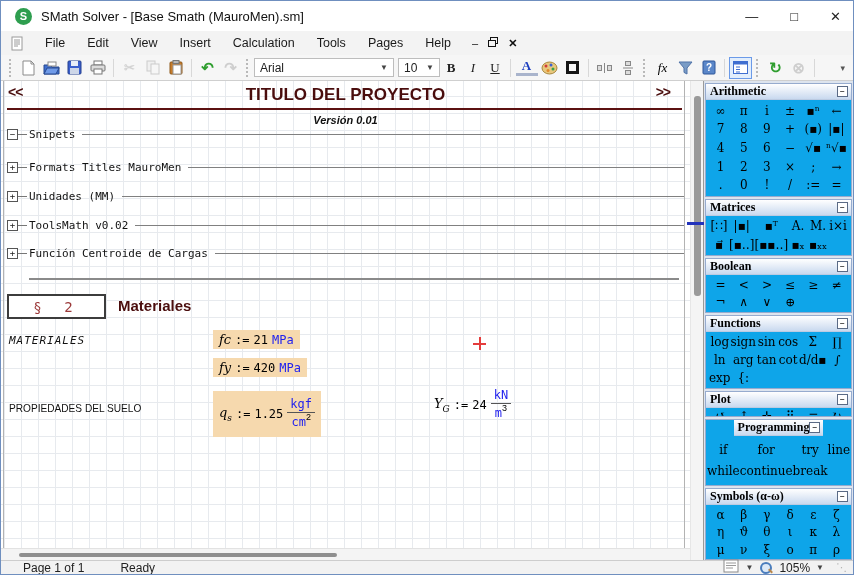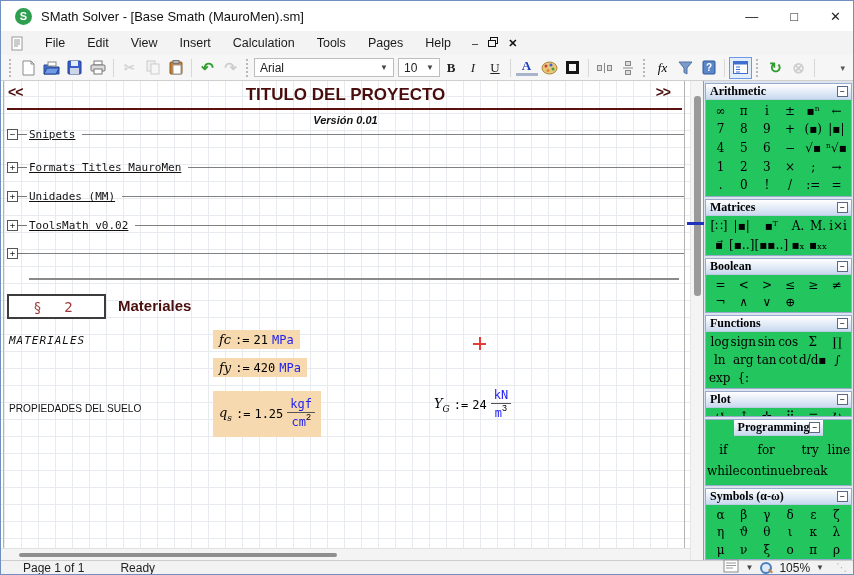--- a/index.html
+++ b/index.html
@@ -56,21 +56,21 @@
   .cv-title { position:absolute; left:0; right:0; top:4px; text-align:center; font-size:17px; font-weight:bold; }
   .cv-underline { position:absolute; top:27px; left:6px; right:8px; height:2px; background:#5c1111; }
   .cv-version { position:absolute; left:0; right:0; top:33px; text-align:center; font-size:11px; font-weight:bold; color:#111;font-style:italic; }
   .sections { position:absolute; left:6px; right:6px; top:0; height:200px; }
   .section-row { position:absolute; left:0; right:0; display:flex; align-items:center; height:13px; }
   .section-row:nth-of-type(1){ top:47px; } .section-row:nth-of-type(2){ top:80px; }
   .section-row:nth-of-type(3){ top:109px; } .section-row:nth-of-type(4){ top:138px; }
   .section-row:nth-of-type(5){ top:166px; }
   .tog-box { width:11px; height:11px; border:1px solid #555; background:#fff; font:9px/9px "DejaVu Sans Mono",monospace; text-align:center; color:#222; flex:none; cursor:pointer; }
   .tog-dash { width:9px; height:1px; background:#777; flex:none; }
-  .section-label { font:11px "DejaVu Sans Mono",monospace; color:#111; padding:0 7px 0 2px; white-space:nowrap;text-decoration:underline; }
+  .section-label { font:11px "DejaVu Sans Mono",monospace; color:#111; padding:0 7px 0 2px; white-space:nowrap; }
   .section-line { flex:1; height:1px; background:#808080; }
   .cv-sep { position:absolute; top:197px; left:28px; width:650px; height:2px; background:#8a8a8a; }
   .sec-num-box { position:absolute; left:6px; top:213px; width:99px; height:25px; border:2px solid #3c3c3c; background:#fff; color:#9c3a3a; font:14px "DejaVu Sans Mono",monospace; letter-spacing:7px; display:flex; align-items:center; justify-content:center; }
   .sec-title { position:absolute; left:117px; top:216px; font-size:15px; font-weight:bold; }
   .cv-label-it { position:absolute; font:italic 11px "DejaVu Sans Mono",monospace; color:#111; letter-spacing:1px; }
   .cv-label { position:absolute; font-size:11px; color:#111; transform:scaleX(.92); transform-origin:left; }
   .math-region { position:absolute; display:inline-flex; align-items:center; gap:4px; padding:2px 6px; cursor:text; }
   .hl { background:#f6d9ae; }
   .mvar { font:italic 13px "DejaVu Serif", serif; color:#000; }
   .mvar sub { font-size:9px; font-style:italic; }
@@ -83,21 +83,21 @@
   .cross::before { content:""; position:absolute; left:0; right:0; top:6px; height:2px; background:#e43c3c; }
   .cross::after  { content:""; position:absolute; top:0; bottom:0; left:6px; width:2px; background:#e43c3c; }
   
   .hscroll { height:12px; background:#f4f4f4; border-top:1px solid #e2e2e2; position:relative; flex:none; }
   .hthumb { position:absolute; left:18px; width:318px; top:4px; height:4px; background:#8f8f8f; border-radius:2px; cursor:pointer; }
   .vscroll { width:13px; background:#f4f4f4; border-left:1px solid #e6e6e6; position:relative; flex:none; }
   .vthumb { position:absolute; top:15px; height:200px; left:3px; width:7px; background:#9a9a9a; border-radius:3px; cursor:pointer; }
   .vmarker { position:absolute; top:141px; left:-4px; width:17px; height:3px; background:#2233bb; }
   
   .sidebar { width:150px; flex:none; border-left:1px solid #9a9a9a; background:#dde4ee; display:flex; flex-direction:column; gap:2px; padding:2px 1px 0; overflow:hidden; }
-  .panel { border:1px solid #96abce; background:#22c55e; display:flex; flex-direction:column; overflow:hidden; flex:none; }
+  .panel { border:1px solid #96abce; background:#0ea5e9; display:flex; flex-direction:column; overflow:hidden; flex:none; }
   .panel:nth-of-type(1){ height:114px; } .panel:nth-of-type(2){ height:57px; }
   .panel:nth-of-type(3){ height:55px; } .panel:nth-of-type(4){ height:74px; }
   .panel:nth-of-type(5){ height:26px; } .panel:nth-of-type(6){ height:67px;align-items:center; }
   .panel:nth-of-type(7){ flex:1; }
   .panel-header { height:16px; flex:none; background:linear-gradient(#ffffff,#c9d9ef); border-bottom:1px solid #bccbe2; display:flex; align-items:center; justify-content:space-between; padding:0 3px 0 4px; font-family:"Liberation Serif",serif; font-weight:bold; font-size:12px; color:#000; }
   .collapse-box { width:11px; height:11px; border:1px solid #5a6a85; background:#fff; font:8px/9px "DejaVu Sans Mono",monospace; text-align:center; cursor:pointer; }
   .pbtns { display:grid; grid-template-columns:repeat(var(--cols,6),1fr); flex:1; align-content:space-evenly; padding:0 3px; }
   .pbtn { text-align:center; font-family:"DejaVu Serif","DejaVu Sans",serif; font-size:12px; line-height:16px; color:#000; cursor:pointer; white-space:nowrap; }
   
   .statusbar { height:14px; flex:none; background:#f2f2f2; border-top:1px solid #cdcdcd; display:flex; align-items:center; font-size:12px; color:#222; padding:0 6px 0 22px; }
@@ -294,20 +294,21 @@
             </div>
             <div class="section-row">
               <span class="tog-box">+</span>
               <span class="tog-dash"></span>
               <span class="section-label">ToolsMath v0.02</span>
               <span class="section-line"></span>
             </div>
             <div class="section-row">
               <span class="tog-box">+</span>
               <span class="tog-dash"></span>
+              <span class="section-label">Función Centroide de Cargas</span>
               <span class="section-line"></span>
             </div>
           </div>
 
         <div class="cv-sep"></div>
 
         <div class="sec-num-box">§ 2</div>
         <div class="sec-title maroon">Materiales</div>
 
         <div class="cv-label-it" style="left:8px; top:253px;">MATERIALES</div>

